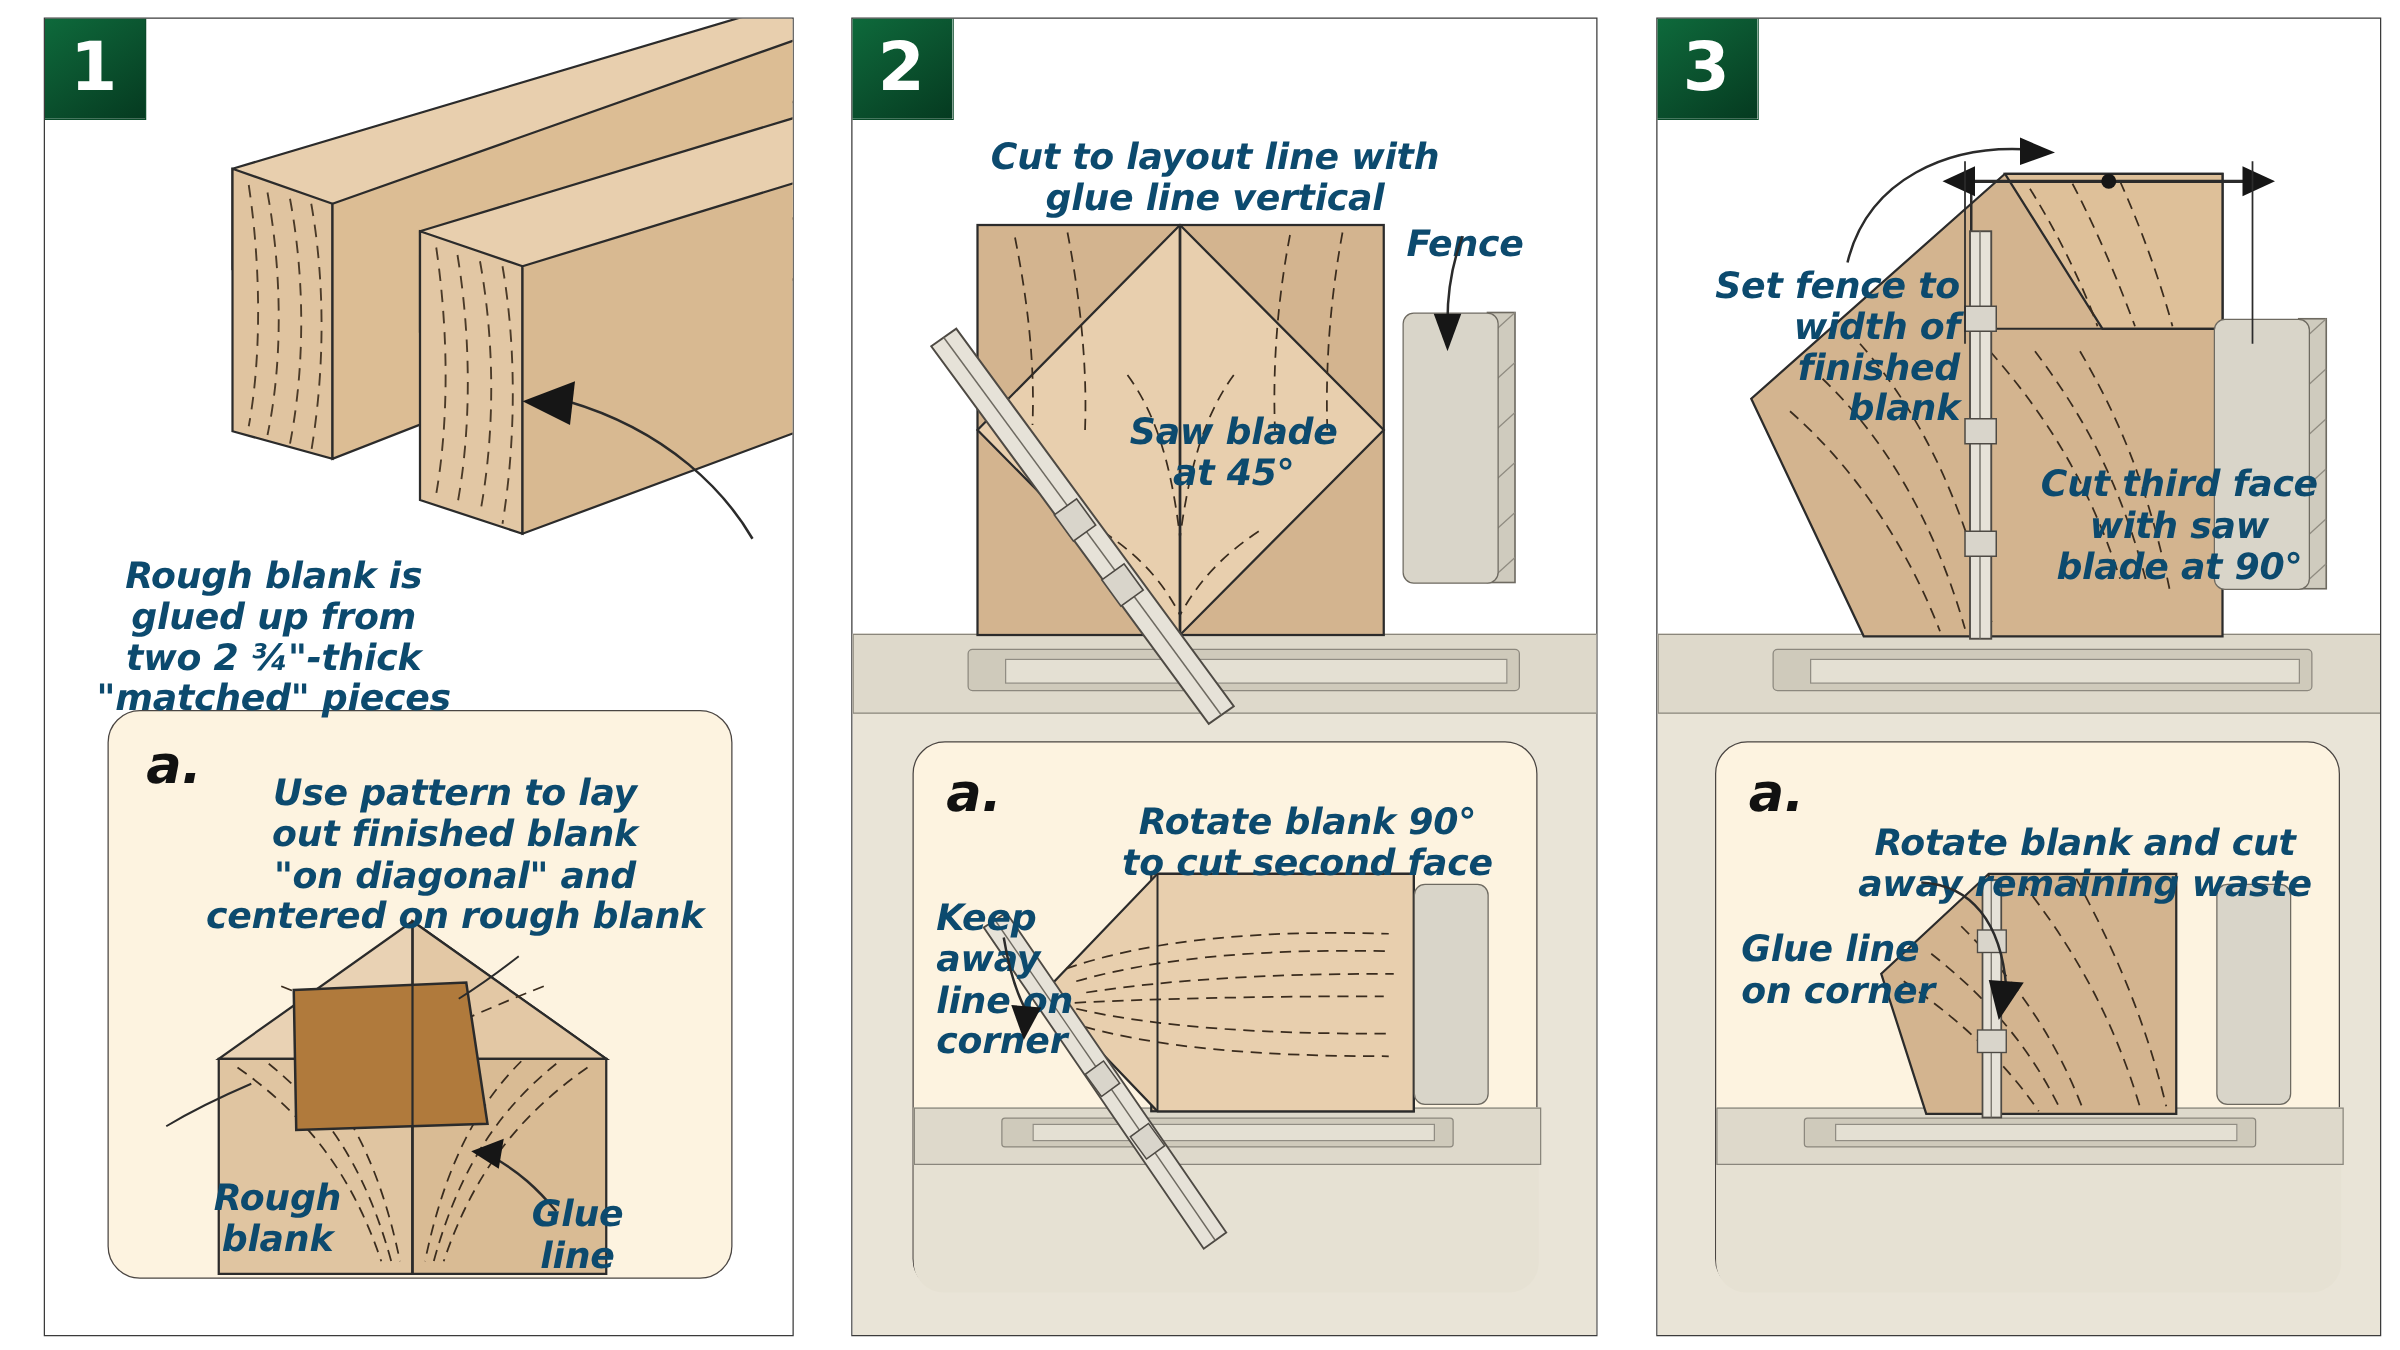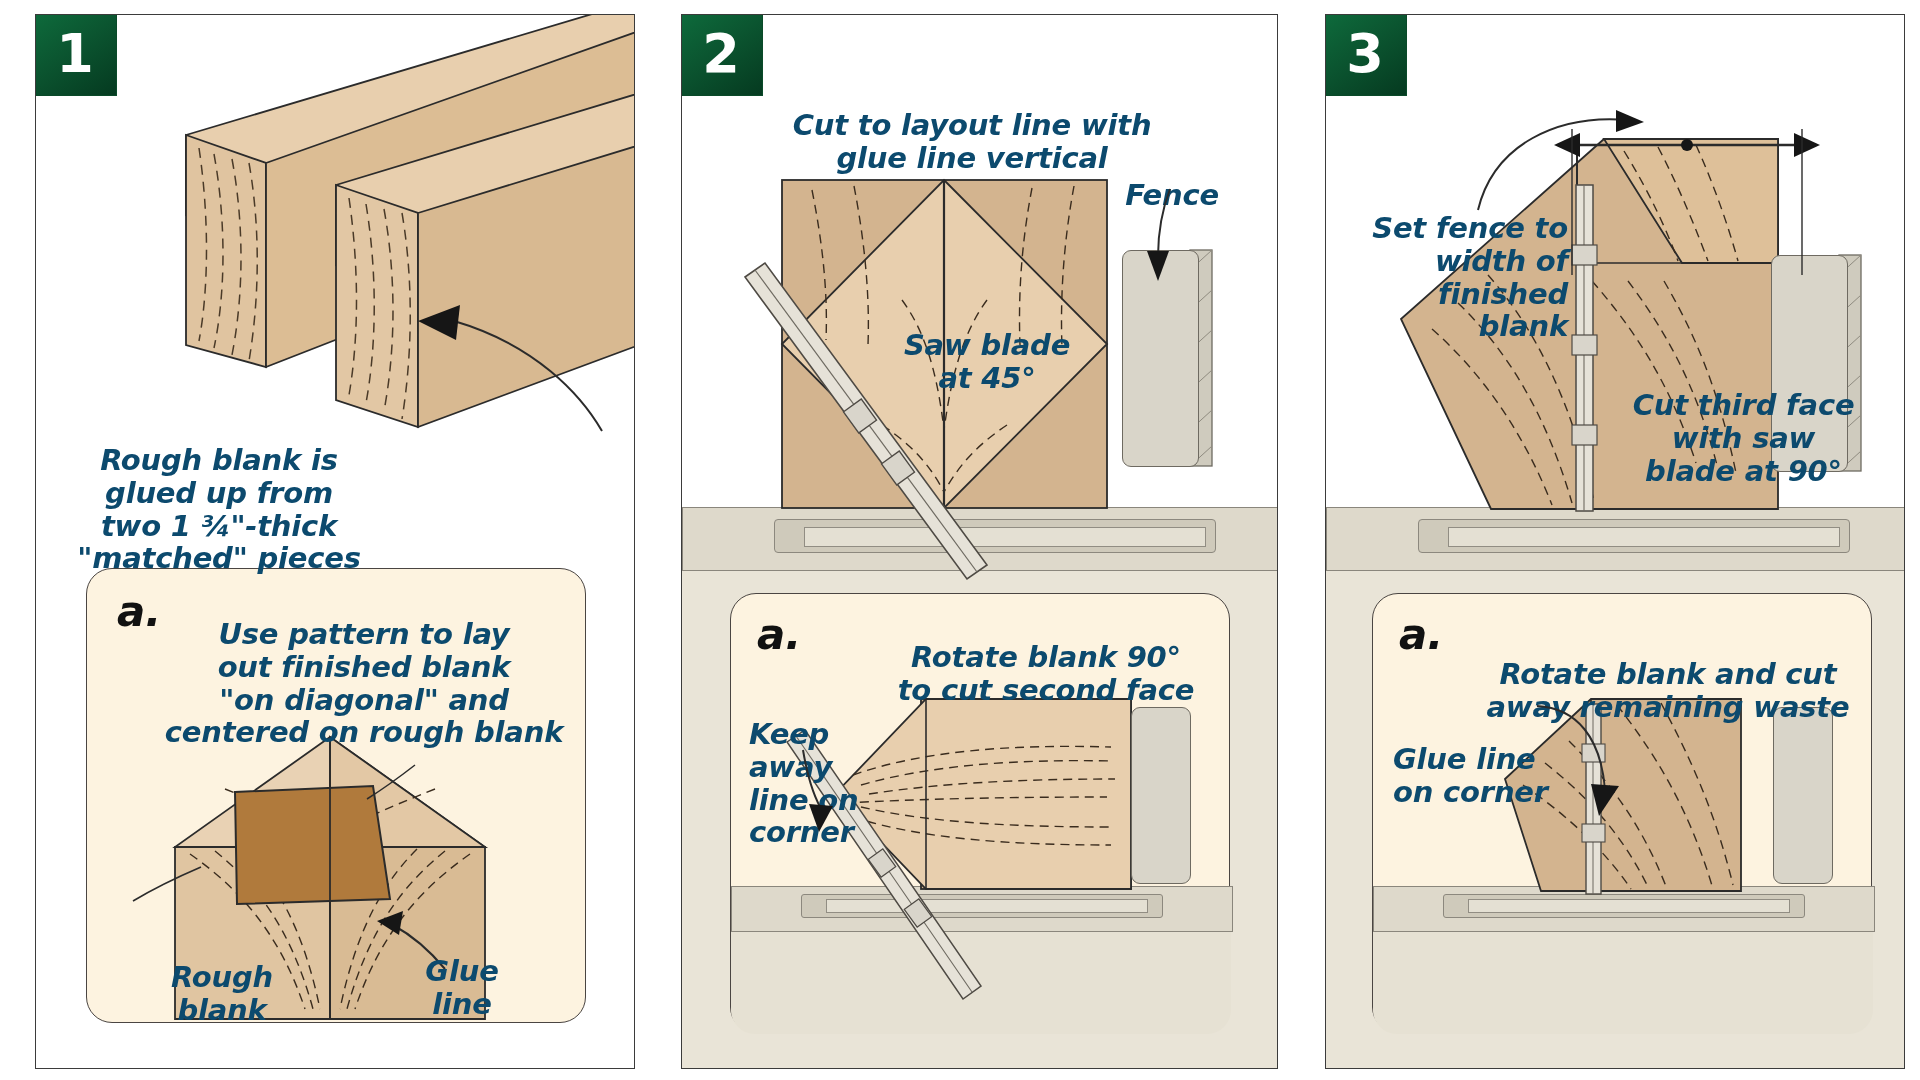--- a/index.html
+++ b/index.html
@@ -71,21 +71,21 @@
         <path d="M348,194 C360,260 360,332 348,396"></path>
         <path d="M366,198 C377,262 377,336 366,404"></path>
       </g>
 
       <path class="ln" d="M566,416 C545,380 500,330 418,306" stroke-width="2"></path>
       <polygon points="424,290 382,306 420,325" fill="#161616"></polygon>
     </svg>
 
     <p class="cap" style="left:38px;top:400px;width:290px;white-space:pre-line;">Rough blank is
 glued up from
-two 1 ¾"-thick
+two 2 ¾"-thick
 "matched" pieces</p>
 
 
     <div class="subpanel" style="left:50px;top:553px;width:500px;height:455px;">
       <span class="sublabel" style="left:30px;top:18px;">a.</span>
       <p class="cap" style="left:72px;top:20px;width:410px;white-space:pre-line;">Use pattern to lay
 out finished blank
 "on diagonal" and
 centered on rough blank</p>
 
@@ -113,21 +113,21 @@
         <line class="ln" x1="215" y1="8" x2="215" y2="290" stroke-width="1.8"></line>
 
         <path class="ln" d="M18,172 C38,160 58,150 86,138" stroke-width="1.6"></path>
 
         <path class="ln" d="M330,240 C315,222 300,208 278,196" stroke-width="2"></path>
         <polygon points="288,182 262,192 284,206" fill="#161616"></polygon>
 
         <path class="ln" d="M300,36 C282,50 268,60 252,70" stroke-width="1.5"></path>
       </svg>
 
-      <p class="cap" style="left:55px;top:363px;width:160px;white-space:pre-line;">Rough
+      <p class="cap" style="left:55px;top:344px;width:160px;white-space:pre-line;">Rough
 blank</p>
 
       <p class="cap" style="left:300px;top:357px;width:150px;white-space:pre-line;">Glue
 line</p>
     </div>
   </div>
 
   <div class="panel" id="panel-2">
 
     <div class="step-badge">2</div>
@@ -288,21 +288,21 @@
     <svg style="position:absolute;left:242px;top:170px;z-index:18;" width="40" height="330">
       <rect x="8" y="0" width="17" height="326" fill="#e6e2d8" stroke="#4e4a44" stroke-width="1.5"></rect>
       <line x1="16" y1="0" x2="16" y2="326" stroke="#6d6960" stroke-width="1.1"></line>
       <g fill="#d9d5cb" stroke="#4e4a44" stroke-width="1.2">
         <rect x="4" y="60" width="25" height="20"></rect>
         <rect x="4" y="150" width="25" height="20"></rect>
         <rect x="4" y="240" width="25" height="20"></rect>
       </g>
     </svg>
 
-    <p class="cap" style="left:300px;top:345px;width:235px;white-space:pre-line;z-index:26;">Cut third face
+    <p class="cap" style="left:300px;top:327px;width:235px;white-space:pre-line;z-index:26;">Cut third face
 with saw
 blade at 90°</p>
 
     <div class="fence" style="left:445px;top:240px;width:75px;height:215px;"></div>
     <svg style="position:absolute;left:513px;top:240px;z-index:12;" width="24" height="218">
       <rect x="0" y="0" width="22" height="216" fill="#cfcbbe" stroke="#6e6a61" stroke-width="1.3"></rect>
       <g stroke="#8f8b80" stroke-width="1">
         <line x1="0" y1="20" x2="22" y2="0"></line>
           <line x1="0" y1="60" x2="22" y2="40"></line>
         <line x1="0" y1="100" x2="22" y2="80"></line>

